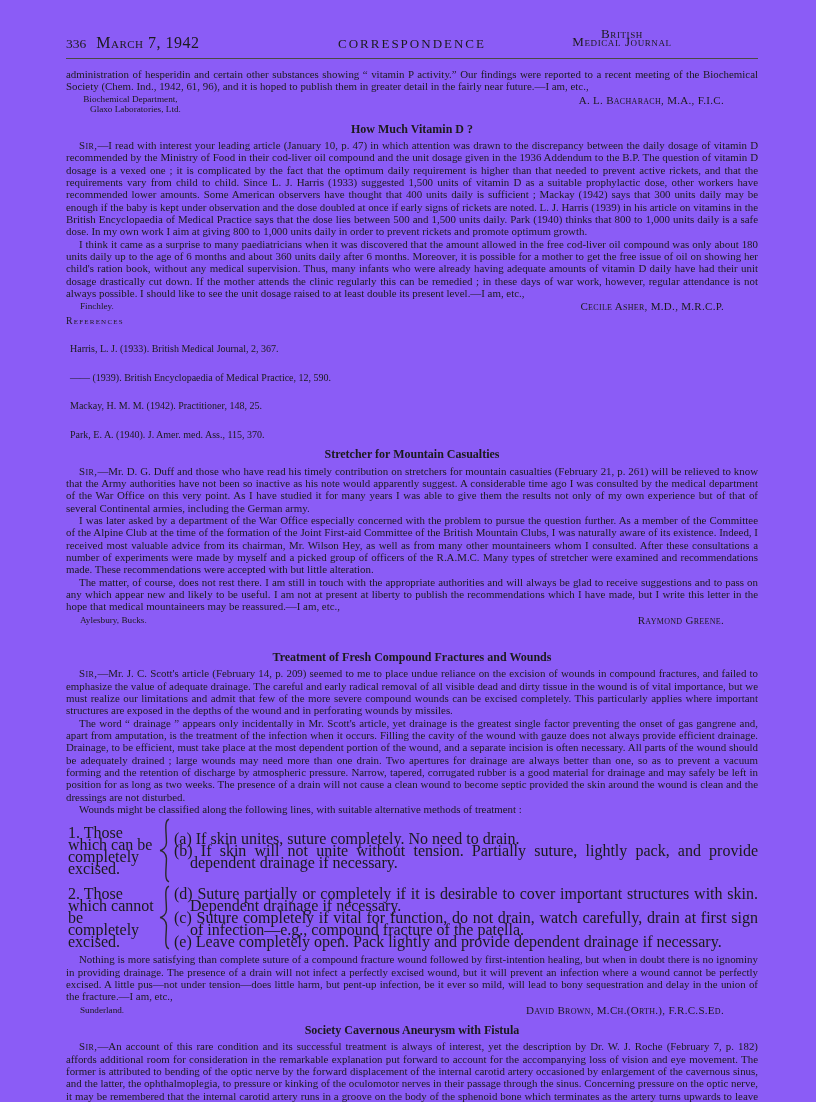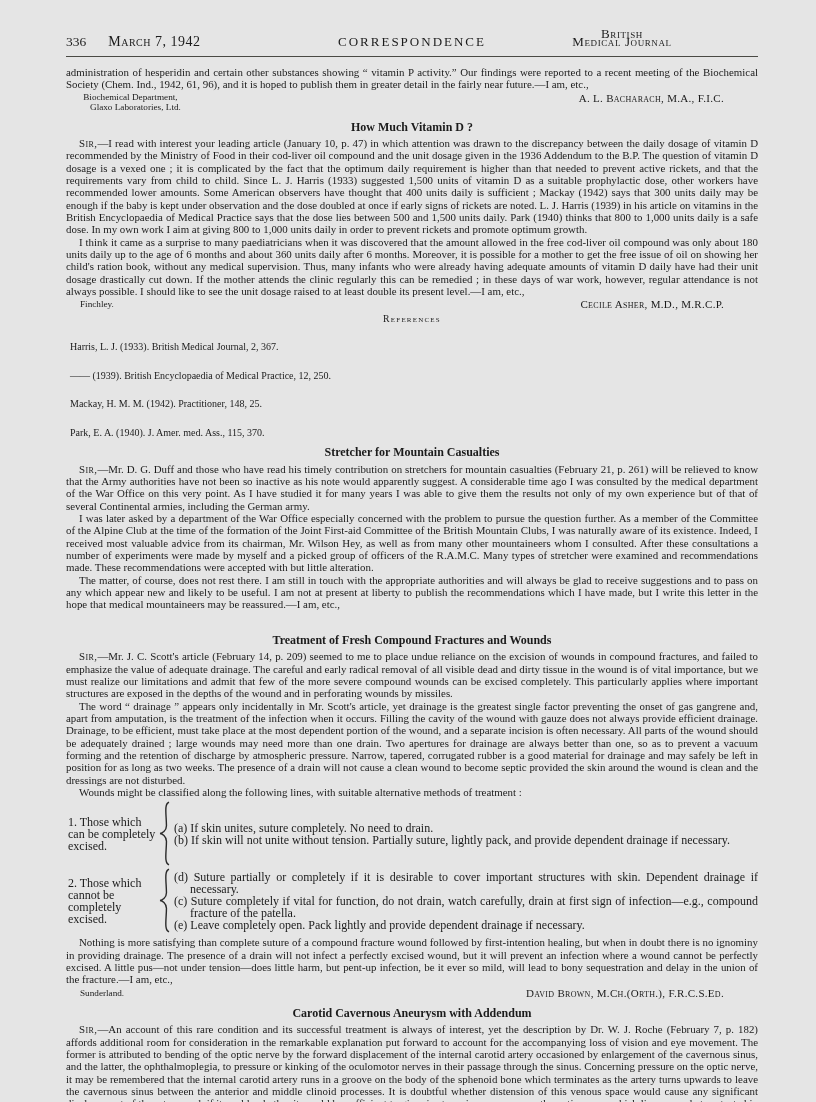--- a/index.html
+++ b/index.html
@@ -1,26 +1,26 @@
 <!DOCTYPE html>
 <html><head>
 <meta charset="utf-8">
 <style>
   * { margin:0; padding:0; box-sizing:border-box; }
   html,body { background:#777; }
   .page {
     width:816px; height:1102px; margin:0 auto; overflow:hidden;
-    background:#e5e5e5; color:#1b1b1b;
+    background:#8b5cf6; color:#1b1b1b;
     font-family:"Liberation Serif","DejaVu Serif",serif;
     position:relative;
   }
   .header { display:flex; align-items:baseline; padding:34px 58px 0 66px; }
   .h-left { flex:1; display:flex; align-items:baseline; gap:10px; }
   .page-num { font-size:13.5px; }
-  .issue-date { font-size:14px; font-variant:small-caps; letter-spacing:0.5px;margin-left:12px; }
+  .issue-date { font-size:16px; font-variant:small-caps; letter-spacing:0.5px; }
   .h-center { flex:0 0 auto; font-size:13px; letter-spacing:2px;font-family:Liberation Serif, serif; }
   .h-right { flex:1; text-align:center; font-size:13px; line-height:8.2px; font-variant:small-caps; letter-spacing:0.6px; align-self:flex-start; margin-top:-4px; }
   .rule { border-top:1px solid #4a4a44; margin:6px 58px 0 66px; }
   .cols { display:flex; gap:15px; padding:9px 58px 0 66px;flex-direction:column; }
   .col { flex:1; min-width:0; }
 
   p.body { font-size:10.9px; line-height:12.35px; text-align:justify; }
   .indent { text-indent:13px; }
   .sc { font-variant:small-caps; letter-spacing:0.4px; }
 
@@ -28,24 +28,24 @@
 
   .sig-block { display:flex; align-items:flex-start; margin:1px 0 2px;text-align:center; }
   .addr { font-size:9.2px; line-height:10.4px; padding-left:14px; }
   .addr2 { padding-left:10px; }
   .sig-name { font-size:11px; font-variant:small-caps; letter-spacing:0.3px; margin-left:auto; margin-right:34px; white-space:nowrap; }
 
   .sig-row { display:flex; align-items:center; margin:1px 0 2px; }
   .sig-place { font-size:9.2px; padding-left:14px; }
 
   .refs { margin:3px 0 1px; }
-  .refs-title { text-align:center; font-size:9.8px; font-variant:small-caps; letter-spacing:1.2px; margin-bottom:11px; }
+  .refs-title { font-size:9.8px; font-variant:small-caps; letter-spacing:1.2px; margin-bottom:11px; }
   .ref-line { font-size:10px; line-height:10.4px; padding-left:16px; text-indent:-12px;margin-top:18px; }
 
-  .cls { margin:3px 0 3px 2px; font-size:12px; line-height:12.1px; }
+  .cls { margin:3px 0 3px 2px; font-size:16px; line-height:12.1px; }
   .cls-group { display:flex; align-items:center; margin-bottom:2px; }
   .cls-label { flex:0 0 90px; line-height:12.1px; }
   .cls-brace { align-self:stretch; flex:0 0 13px; display:flex; }
   .cls-brace svg { width:13px; height:100%; }
   .cls-brace path { stroke:#2a2a2a; stroke-width:1.4; fill:none; vector-effect:non-scaling-stroke; }
   .cls-items { flex:1; min-width:0; padding-left:3px; }
   .cls-item { padding-left:16px; text-indent:-16px; text-align:justify; }
 </style>
 </head>
 <body>
@@ -82,29 +82,33 @@
       <p class="body indent"><span class="sc">Sir,</span><span>—I read with interest your leading article (January 10, p. 47) in which attention was drawn to the discrepancy between the daily dosage of vitamin D recommended by the Ministry of Food in their cod-liver oil compound and the unit dosage given in the 1936 Addendum to the B.P. The question of vitamin D dosage is a vexed one ; it is complicated by the fact that the optimum daily requirement is higher than that needed to prevent active rickets, and that the requirements vary from child to child. Since L. J. Harris (1933) suggested 1,500 units of vitamin D as a suitable prophylactic dose, other workers have recommended lower amounts. Some American observers have thought that 400 units daily is sufficient ; Mackay (1942) says that 300 units daily may be enough if the baby is kept under observation and the dose doubled at once if early signs of rickets are noted. L. J. Harris (1939) in his article on vitamins in the British Encyclopaedia of Medical Practice says that the dose lies between 500 and 1,500 units daily. Park (1940) thinks that 800 to 1,000 units daily is a safe dose. In my own work I aim at giving 800 to 1,000 units daily in order to prevent rickets and promote optimum growth.</span></p>
       <p class="body indent">I think it came as a surprise to many paediatricians when it was discovered that the amount allowed in the free cod-liver oil compound was only about 180 units daily up to the age of 6 months and about 360 units daily after 6 months. Moreover, it is possible for a mother to get the free issue of oil on showing her child's ration book, without any medical supervision. Thus, many infants who were already having adequate amounts of vitamin D daily have had their unit dosage drastically cut down. If the mother attends the clinic regularly this can be remedied ; in these days of war work, however, regular attendance is not always possible. I should like to see the unit dosage raised to at least double its present level.—I am, etc.,</p>
       <div class="sig-row">
         <span class="sig-place">Finchley.</span>
         <span class="sig-name">Cecile Asher, M.D., M.R.C.P.</span>
       </div>
 
       <div class="refs">
         <div class="refs-title">References</div>
         <div class="ref-line">Harris, L. J. (1933). British Medical Journal, 2, 367.</div>
-        <div class="ref-line">—— (1939). British Encyclopaedia of Medical Practice, 12, 250.</div>
+        <div class="ref-line">—— (1939). British Encyclopaedia of Medical Practice, 12, 590.</div>
         <div class="ref-line">Mackay, H. M. M. (1942). Practitioner, 148, 25.</div>
         <div class="ref-line">Park, E. A. (1940). J. Amer. med. Ass., 115, 370.</div>
       </div>
 
       <h3 class="letter-title">Stretcher for Mountain Casualties</h3>
       <p class="body indent"><span class="sc">Sir,</span><span>—Mr. D. G. Duff and those who have read his timely contribution on stretchers for mountain casualties (February 21, p. 261) will be relieved to know that the Army authorities have not been so inactive as his note would apparently suggest. A considerable time ago I was consulted by the medical department of the War Office on this very point. As I have studied it for many years I was able to give them the results not only of my own experience but of that of several Continental armies, including the German army.</span></p>
       <p class="body indent">I was later asked by a department of the War Office especially concerned with the problem to pursue the question further. As a member of the Committee of the Alpine Club at the time of the formation of the Joint First-aid Committee of the British Mountain Clubs, I was naturally aware of its existence. Indeed, I received most valuable advice from its chairman, Mr. Wilson Hey, as well as from many other mountaineers whom I consulted. After these consultations a number of experiments were made by myself and a picked group of officers of the R.A.M.C. Many types of stretcher were examined and recommendations made. These recommendations were accepted with but little alteration.</p>
       <p class="body indent">The matter, of course, does not rest there. I am still in touch with the appropriate authorities and will always be glad to receive suggestions and to pass on any which appear new and likely to be useful. I am not at present at liberty to publish the recommendations which I have made, but I write this letter in the hope that medical mountaineers may be reassured.—I am, etc.,</p>
+      <div class="sig-row">
+        <span class="sig-place">Aylesbury, Bucks.</span>
+        <span class="sig-name">Raymond Greene.</span>
+      </div>
 
     </div>
 
     <div class="col">
 
       <h3 class="letter-title">Treatment of Fresh Compound Fractures and Wounds</h3>
       <p class="body indent"><span class="sc">Sir,</span><span>—Mr. J. C. Scott's article (February 14, p. 209) seemed to me to place undue reliance on the excision of wounds in compound fractures, and failed to emphasize the value of adequate drainage. The careful and early radical removal of all visible dead and dirty tissue in the wound is of vital importance, but we must realize our limitations and admit that few of the more severe compound wounds can be excised completely. This particularly applies where important structures are exposed in the depths of the wound and in perforating wounds by missiles.</span></p>
       <p class="body indent">The word “ drainage ” appears only incidentally in Mr. Scott's article, yet drainage is the greatest single factor preventing the onset of gas gangrene and, apart from amputation, is the treatment of the infection when it occurs. Filling the cavity of the wound with gauze does not always provide efficient drainage. Drainage, to be efficient, must take place at the most dependent portion of the wound, and a separate incision is often necessary. All parts of the wound should be adequately drained ; large wounds may need more than one drain. Two apertures for drainage are always better than one, so as to prevent a vacuum forming and the retention of discharge by atmospheric pressure. Narrow, tapered, corrugated rubber is a good material for drainage and may safely be left in position for as long as two weeks. The presence of a drain will not cause a clean wound to become septic provided the skin around the wound is clean and the dressings are not disturbed.</p>
       <p class="body indent">Wounds might be classified along the following lines, with suitable alternative methods of treatment :</p>
 
@@ -135,18 +139,18 @@
           </div>
         </div>
       </div>
 
       <p class="body indent">Nothing is more satisfying than complete suture of a compound fracture wound followed by first-intention healing, but when in doubt there is no ignominy in providing drainage. The presence of a drain will not infect a perfectly excised wound, but it will prevent an infection where a wound cannot be perfectly excised. A little pus—not under tension—does little harm, but pent-up infection, be it ever so mild, will lead to bony sequestration and delay in the union of the fracture.—I am, etc.,</p>
       <div class="sig-row">
         <span class="sig-place">Sunderland.</span>
         <span class="sig-name">David Brown, M.Ch.(Orth.), F.R.C.S.Ed.</span>
       </div>
 
-      <h3 class="letter-title">Carotid Cavernous Aneurysm with Addendum</h3>
+      <h3 class="letter-title">Society Cavernous Aneurysm with Fistula</h3>
       <p class="body indent"><span class="sc">Sir,</span><span>—An account of this rare condition and its successful treatment is always of interest, yet the description by Dr. W. J. Roche (February 7, p. 182) affords additional room for consideration in the remarkable explanation put forward to account for the accompanying loss of vision and eye movement. The former is attributed to bending of the optic nerve by the forward displacement of the internal carotid artery occasioned by enlargement of the cavernous sinus, and the latter, the ophthalmoplegia, to pressure or kinking of the oculomotor nerves in their passage through the sinus. Concerning pressure on the optic nerve, it may be remembered that the internal carotid artery runs in a groove on the body of the sphenoid bone which terminates as the artery turns upwards to leave the cavernous sinus between the anterior and middle clinoid processes. It is doubtful whether distension of this venous space would cause any significant displacement of the artery, and, if it could, whether it would be sufficient to give rise to serious pressure on the optic nerve, which lies somewhat protected in a groove. But, granting that it did, would not the amblyopia so produced be of the pressure atrophy variety, possibly chiasmal in distribution as regards the opposite side and associated, therefore, with certain phenomena which are not recorded in the text ? Regarding these difficulties, is not the suggested explanation rather laboured in view of the fact that a stagnant anoxaemia</span></p>
 
     </div>
   </div>
 </div>
 
 </body></html>

